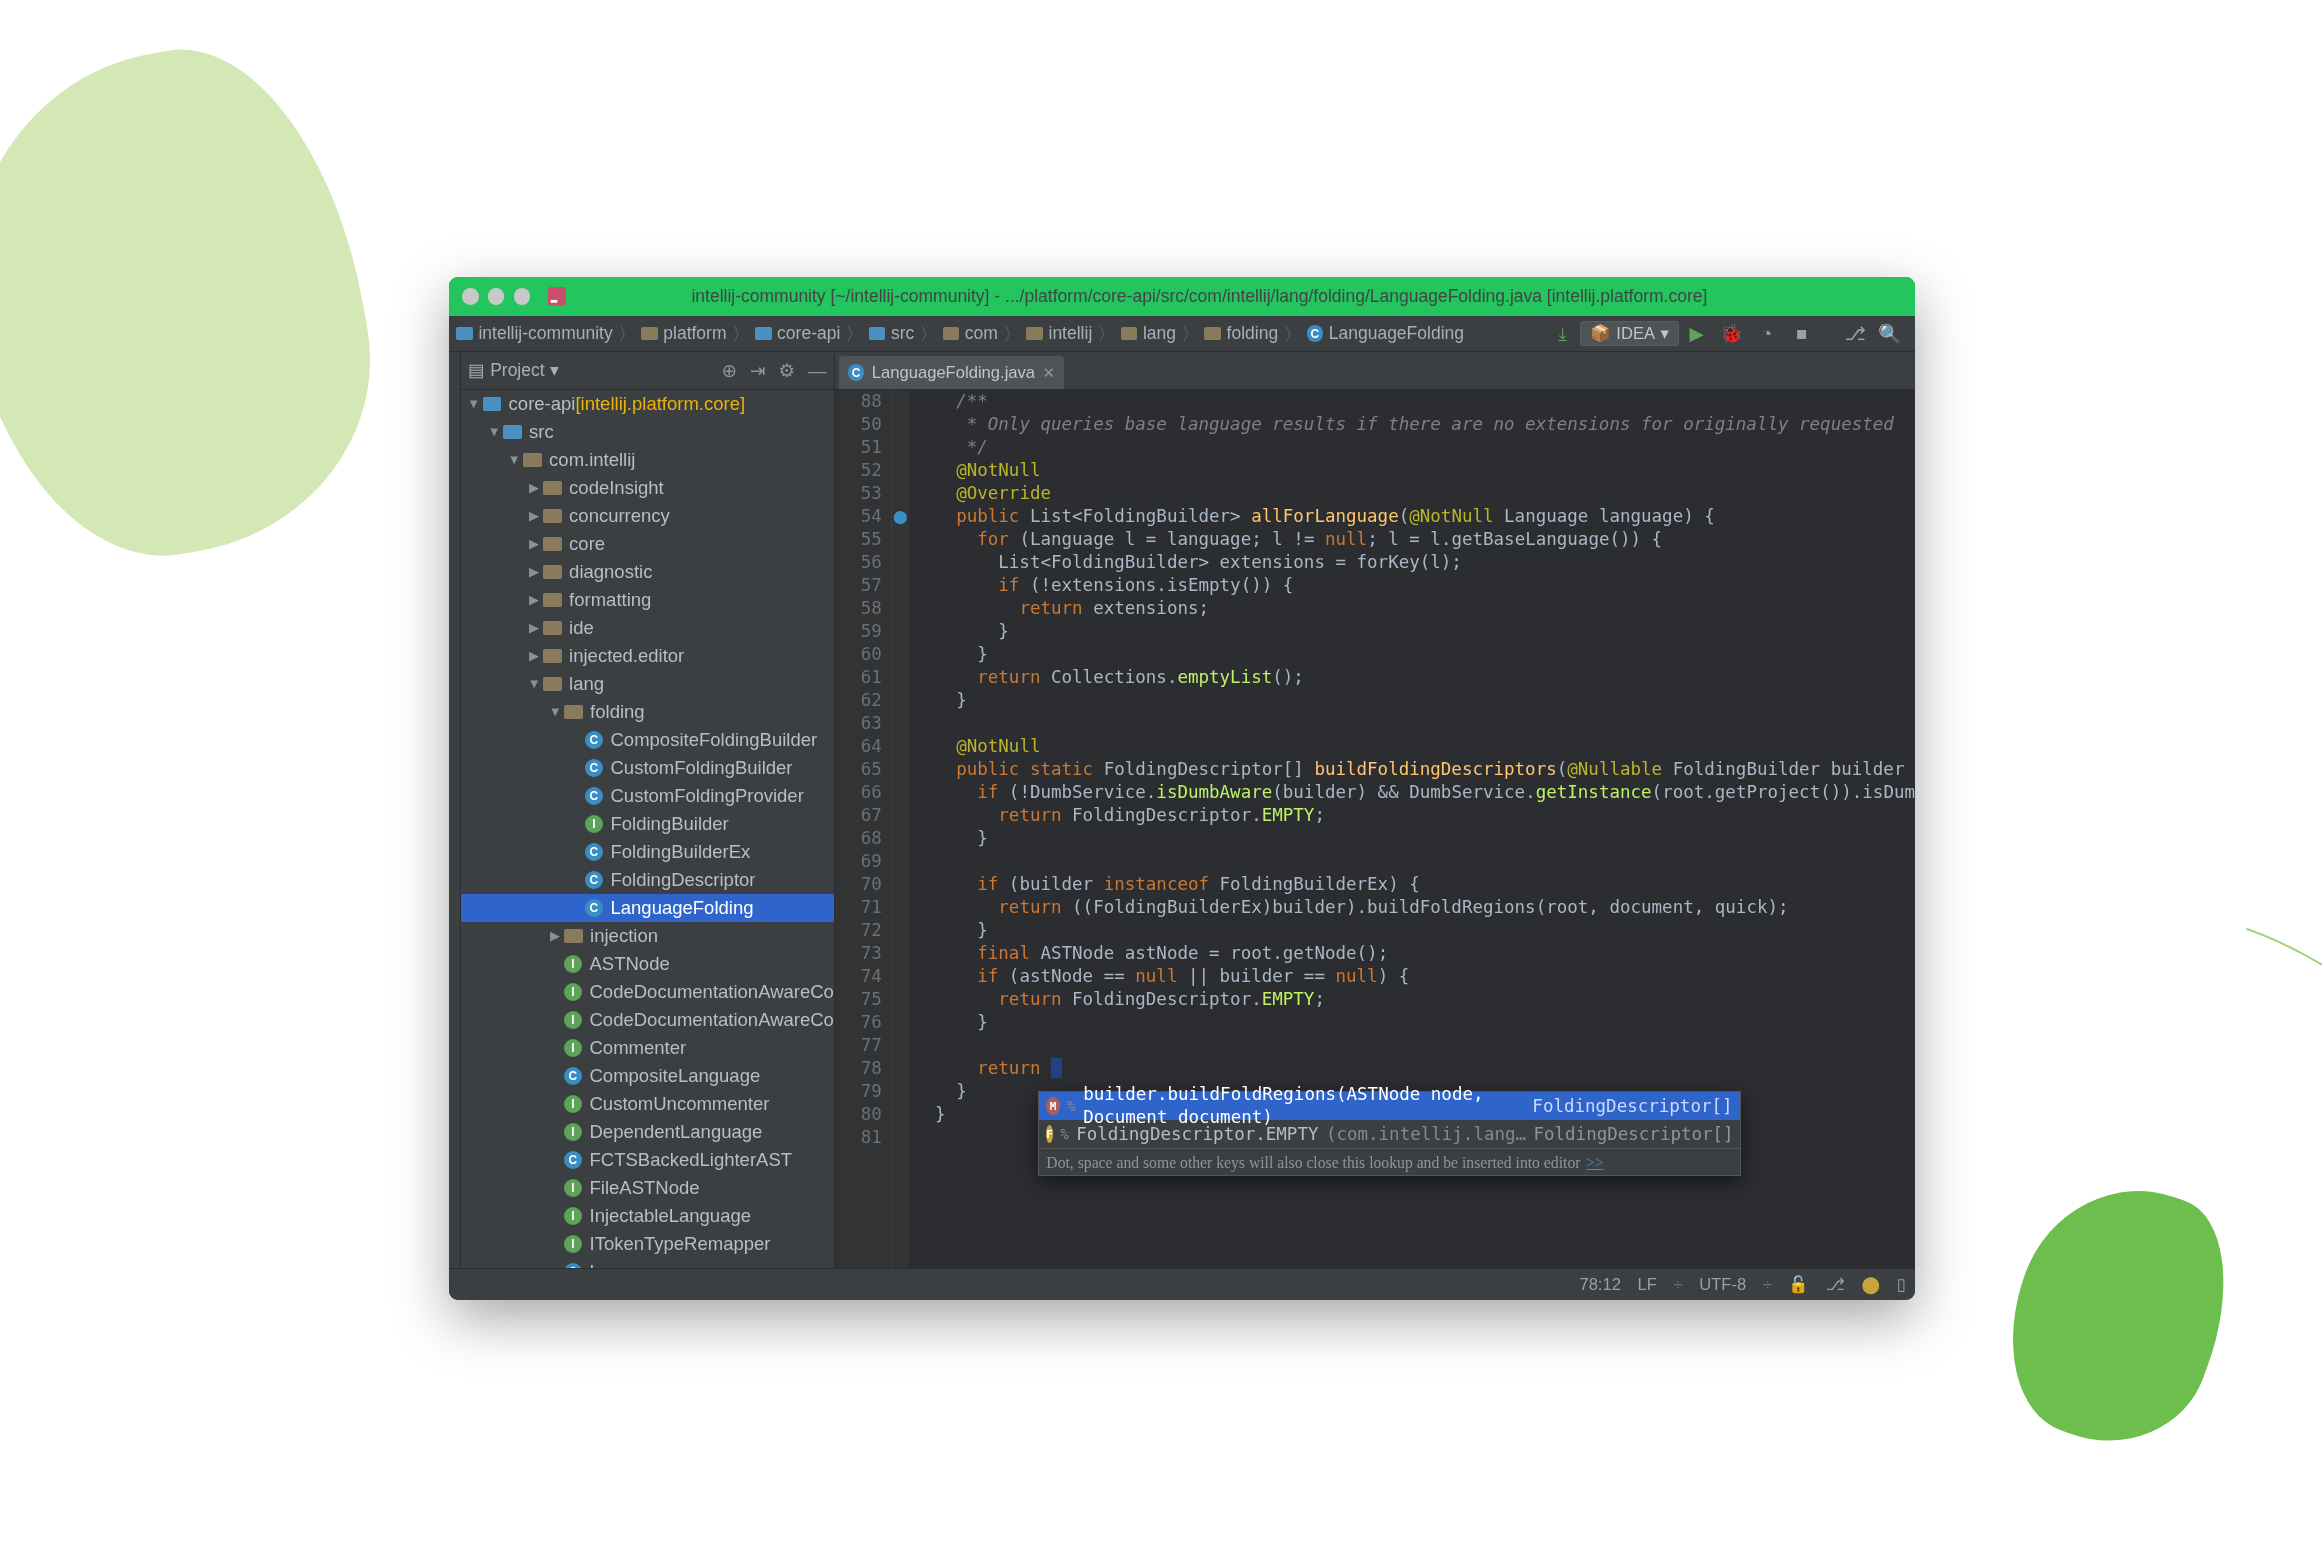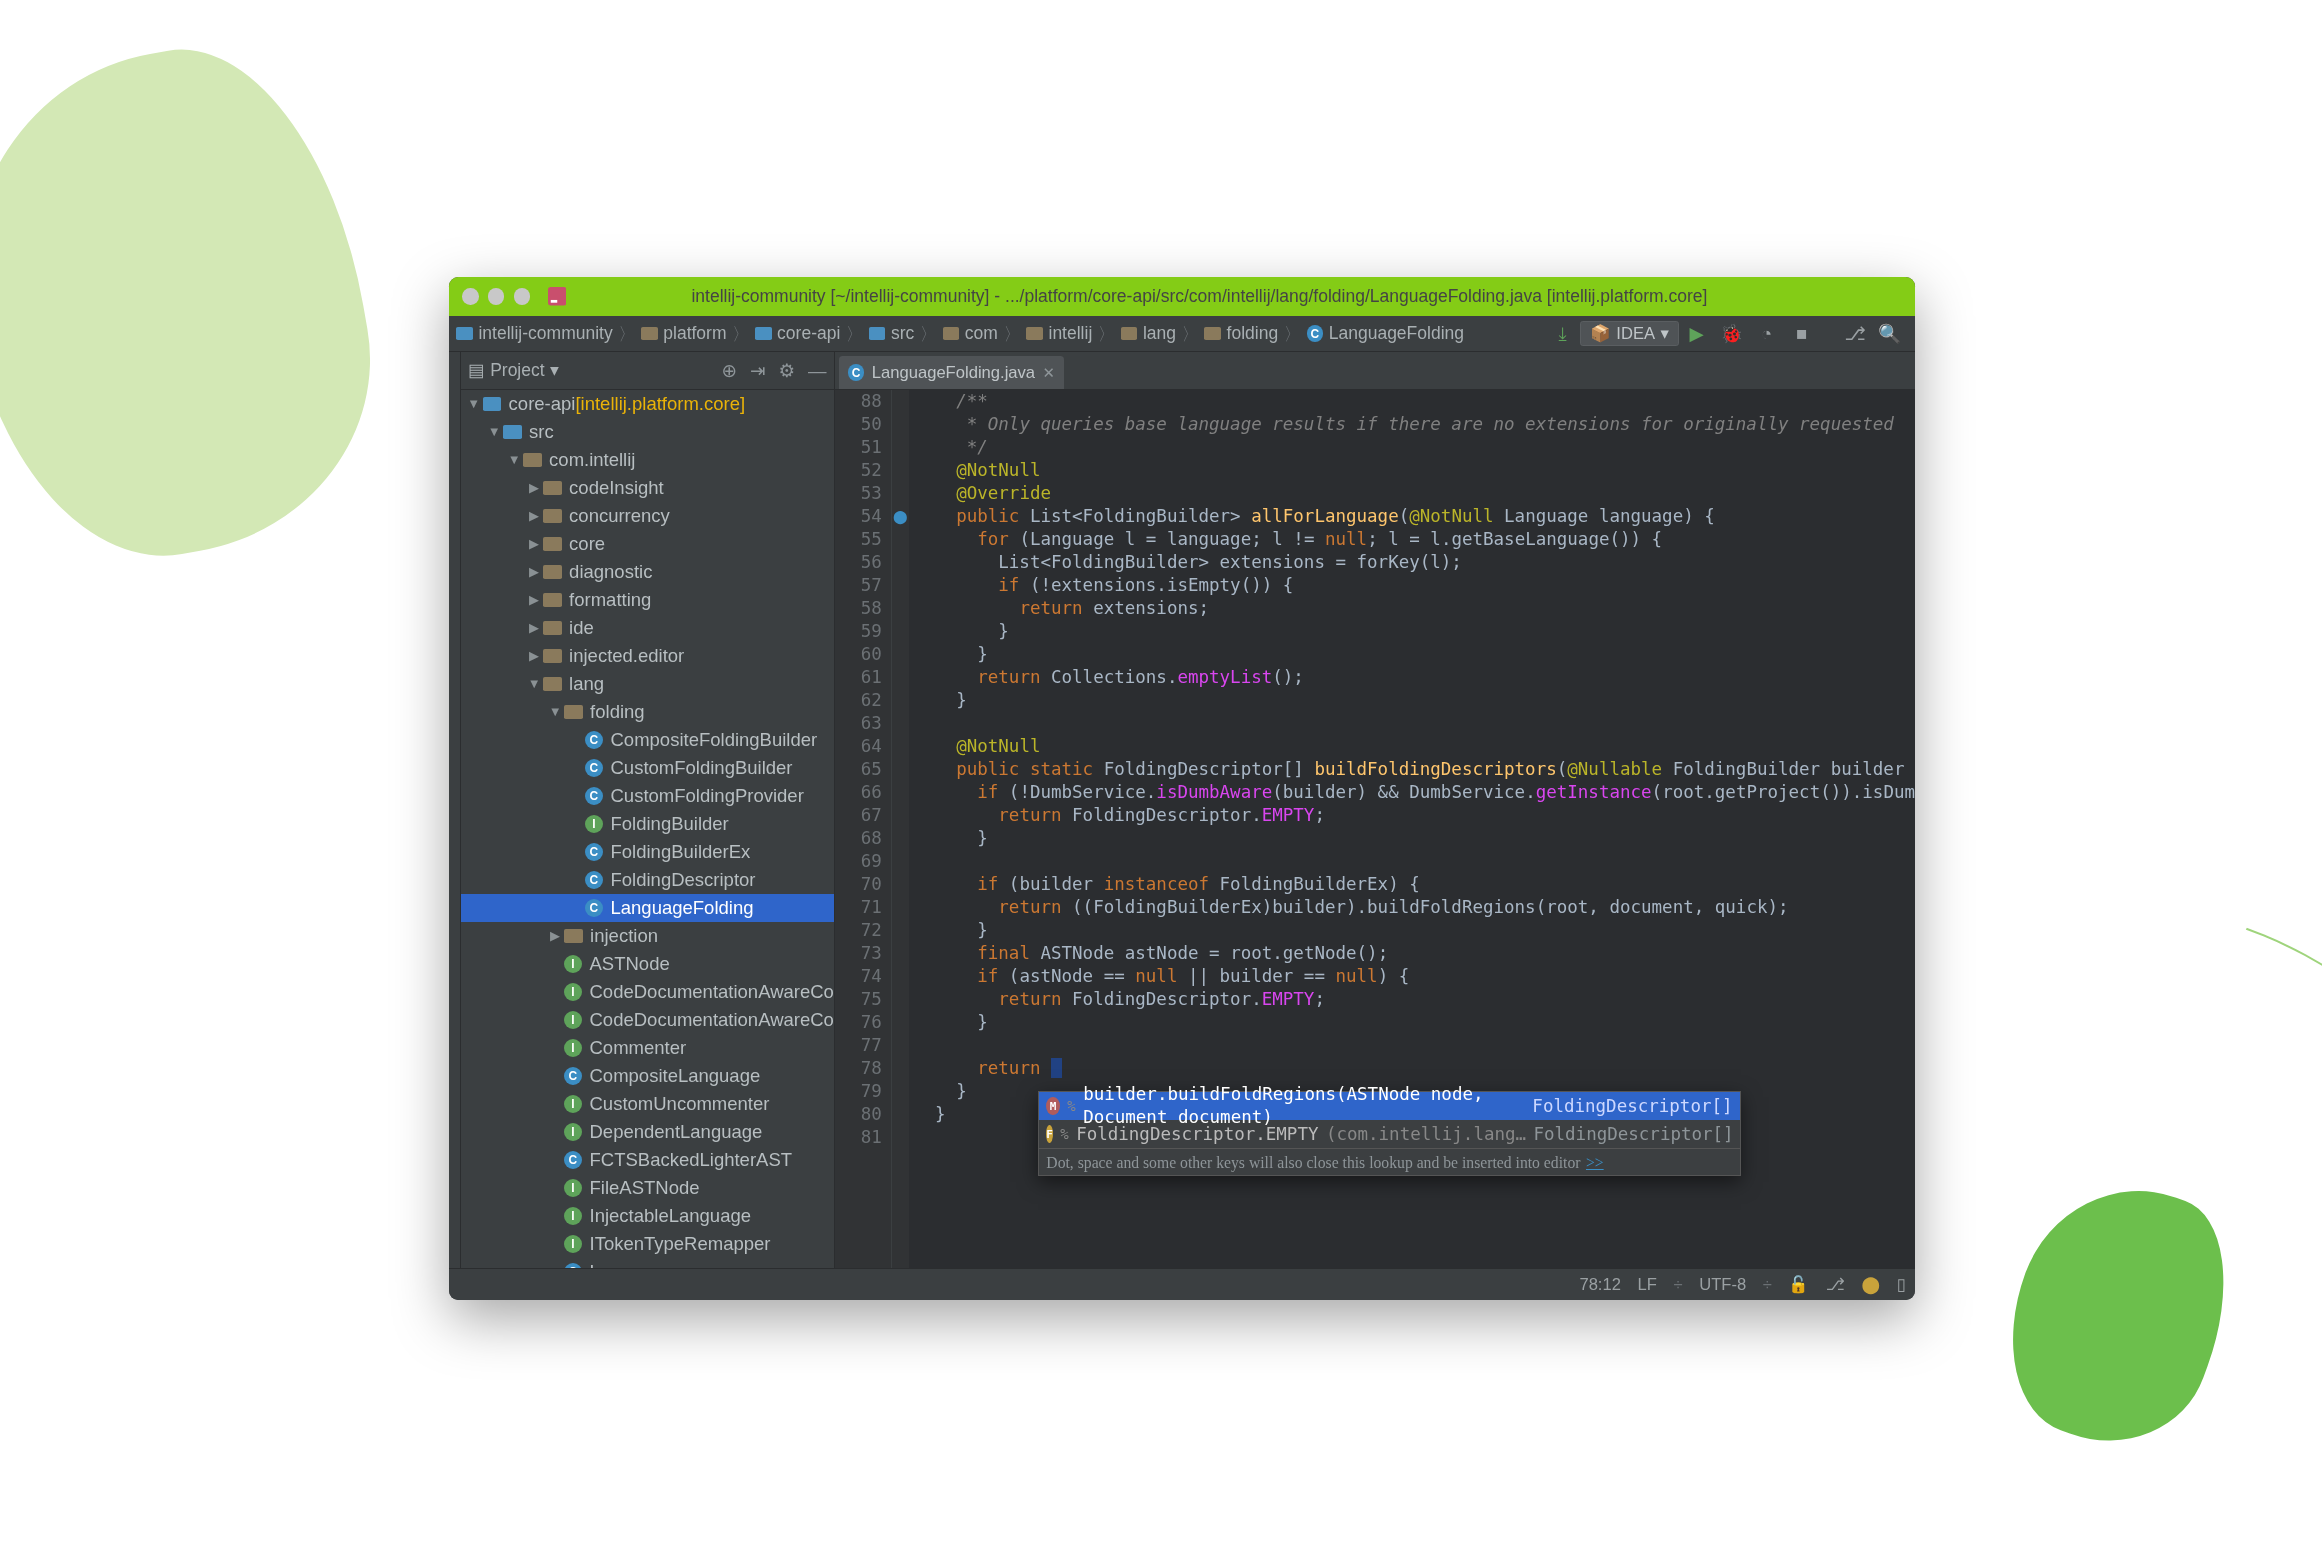--- a/index.html
+++ b/index.html
@@ -2,21 +2,21 @@
 <html style="font-size:14.8px"><head>
 <meta charset="utf-8">
 <style>
   html,body{margin:0;padding:0;width:2322px;height:1563px;background:#fff;font-family:-apple-system,BlinkMacSystemFont,"Segoe UI",sans-serif;overflow:hidden;}
   
   .bg-shape-1{position:absolute;left:-28px;top:55px;width:388px;height:498px;background:#d3e8b5;border-radius:60% 40% 55% 45%/50% 60% 40% 55%;transform:rotate(-10deg);z-index:0;}
   .bg-shape-2{position:absolute;right:102px;bottom:120px;width:203px;height:258px;background:#6cbf4c;border-radius:60% 40% 55% 45%/50% 60% 40% 55%;transform:rotate(20deg);z-index:0;}
   .bg-curve{position:absolute;right:-185px;bottom:-185px;width:1108px;height:831px;border:2.8px solid #9fd47c;border-radius:50%;border-top-color:transparent;border-left-color:transparent;z-index:0;transform:rotate(-20deg);}
   
   .window{position:absolute;left:449px;top:277px;width:1466px;height:1023px;background:#3b3f41;border-radius:9.2px;box-shadow:0 18.5px 55px rgba(0,0,0,.35);overflow:hidden;z-index:10;font-size:18.5px;color:#bbb;}
-  .titlebar{height:39px;background:#84cc16;display:flex;align-items:center;position:relative;}
+  .titlebar{height:39px;background:#22c55e;display:flex;align-items:center;position:relative;}
   .traffic{display:flex;gap:9.2px;margin-left:13px;}
   .dot{width:16.6px;height:16.6px;border-radius:50%;background:#c8c8c8;}
   .titlebar-icon{margin-left:16.6px;width:20px;height:20px;display:flex;align-items:center;justify-content:center;}
   .titlebar-title{flex:1;text-align:center;color:#444;font-size:17.5px;margin-right:83px;}
   
   .navbar{height:35px;background:#3b3f41;border-bottom:0.9px solid #2b2d2f;display:flex;align-items:center;padding:0 7.4px;}
   .crumb{display:flex;align-items:center;gap:5.5px;margin-right:5.5px;color:#a9b0b3;font-size:17.5px;cursor:pointer;}
   .crumb .chev{color:#6b7074;}
   .folder-icn{display:inline-flex;width:16.6px;height:13px;background:#4a90c1;border-radius:1.8px;position:relative;}
   .folder-icn.brown{background:#8a7a5c;}
@@ -52,21 +52,21 @@
   .gutter{width:57px;text-align:right;color:#6b7074;padding-right:9.2px;box-sizing:border-box;background:#313335;border-right:0.9px solid #3b3f41;}
   .gutter div{height:23px;}
   .gutter-mark{width:16.6px;background:#313335;}
   .gutter-mark div{height:23px;display:flex;align-items:center;justify-content:center;}
   .code{flex:1;color:#a9b7c6;white-space:pre;padding-left:5.5px;}
   .code div{height:23px;}
   .kw{color:#cc7832;}
   .str,.com{color:#808080;font-style:italic;}
   .ann{color:#bbb529;}
   .mth{color:#ffc66d;}
-  .fld{color:#d946ef;}
+  .fld{color:#bef264;}
   .par{color:#a9b7c6;}
   
   .popup{position:absolute;left:203px;top:701px;width:701px;background:#3c3f41;border:0.9px solid #555;box-shadow:0 5.5px 18.5px rgba(0,0,0,.5);font-size:17.5px;}
   .p-row{display:flex;align-items:center;height:28px;padding:0 7.4px;gap:7.4px;color:#bbb;}
   .p-row.sel{background:#2f65ca;color:#fff;}
   .p-badge{width:18.5px;height:18.5px;border-radius:50%;display:flex;align-items:center;justify-content:center;font-size:11px;font-weight:bold;color:#fff;}
   .p-badge.m{background:#b05c5c;}
   .p-badge.f{background:#c9a33b;}
   .p-right{margin-left:auto;color:#8e9599;}
   .p-row.sel .p-right{color:#cdd8ff;}

